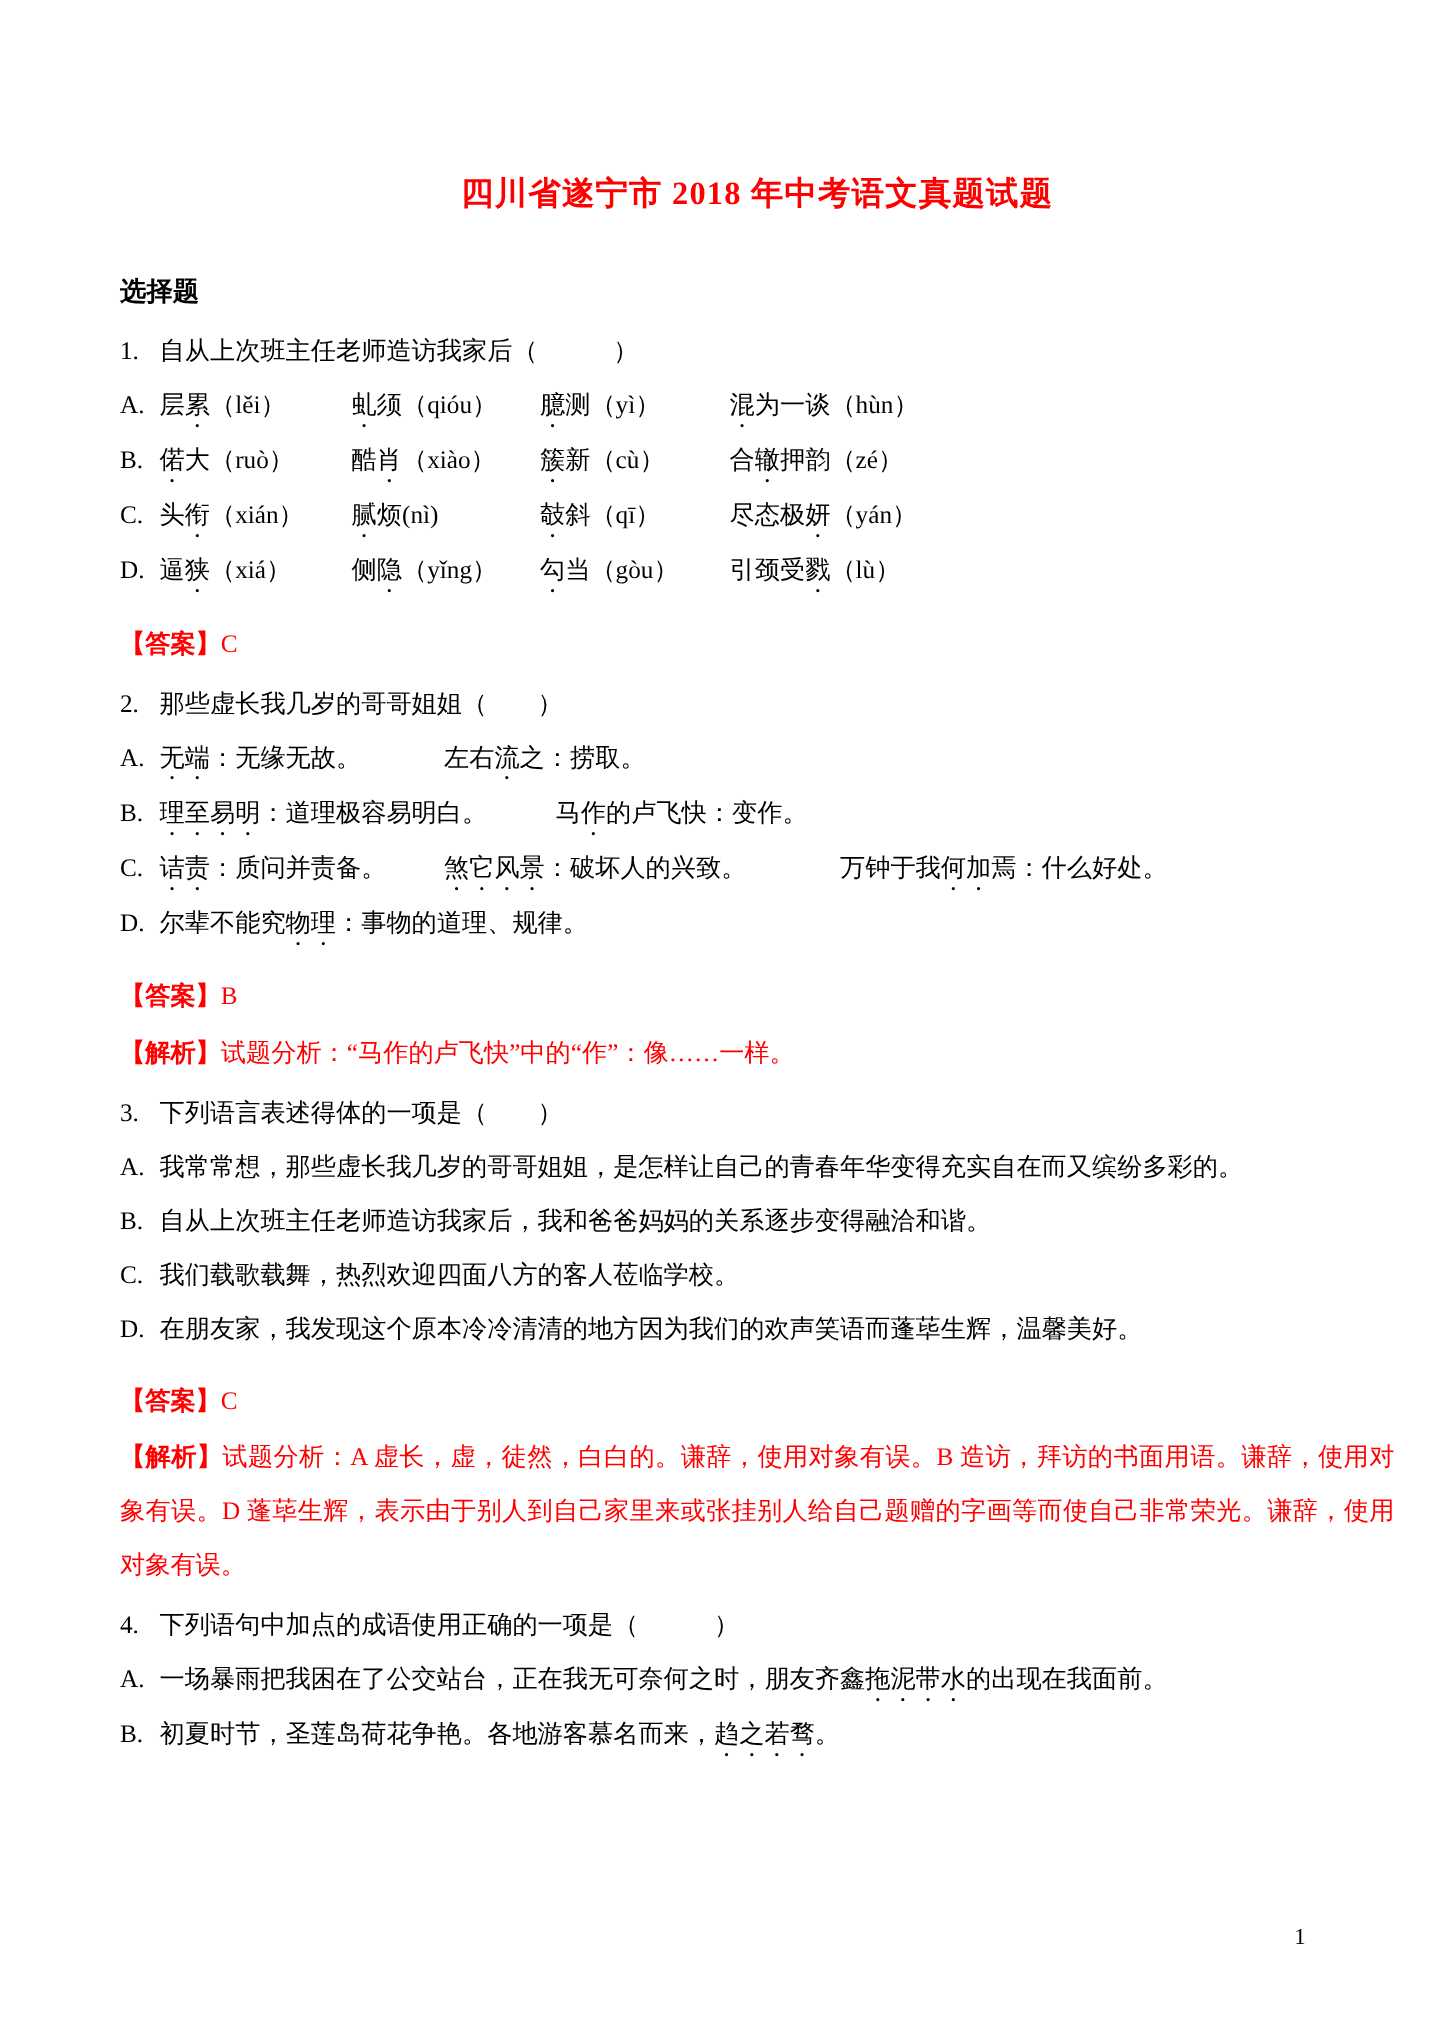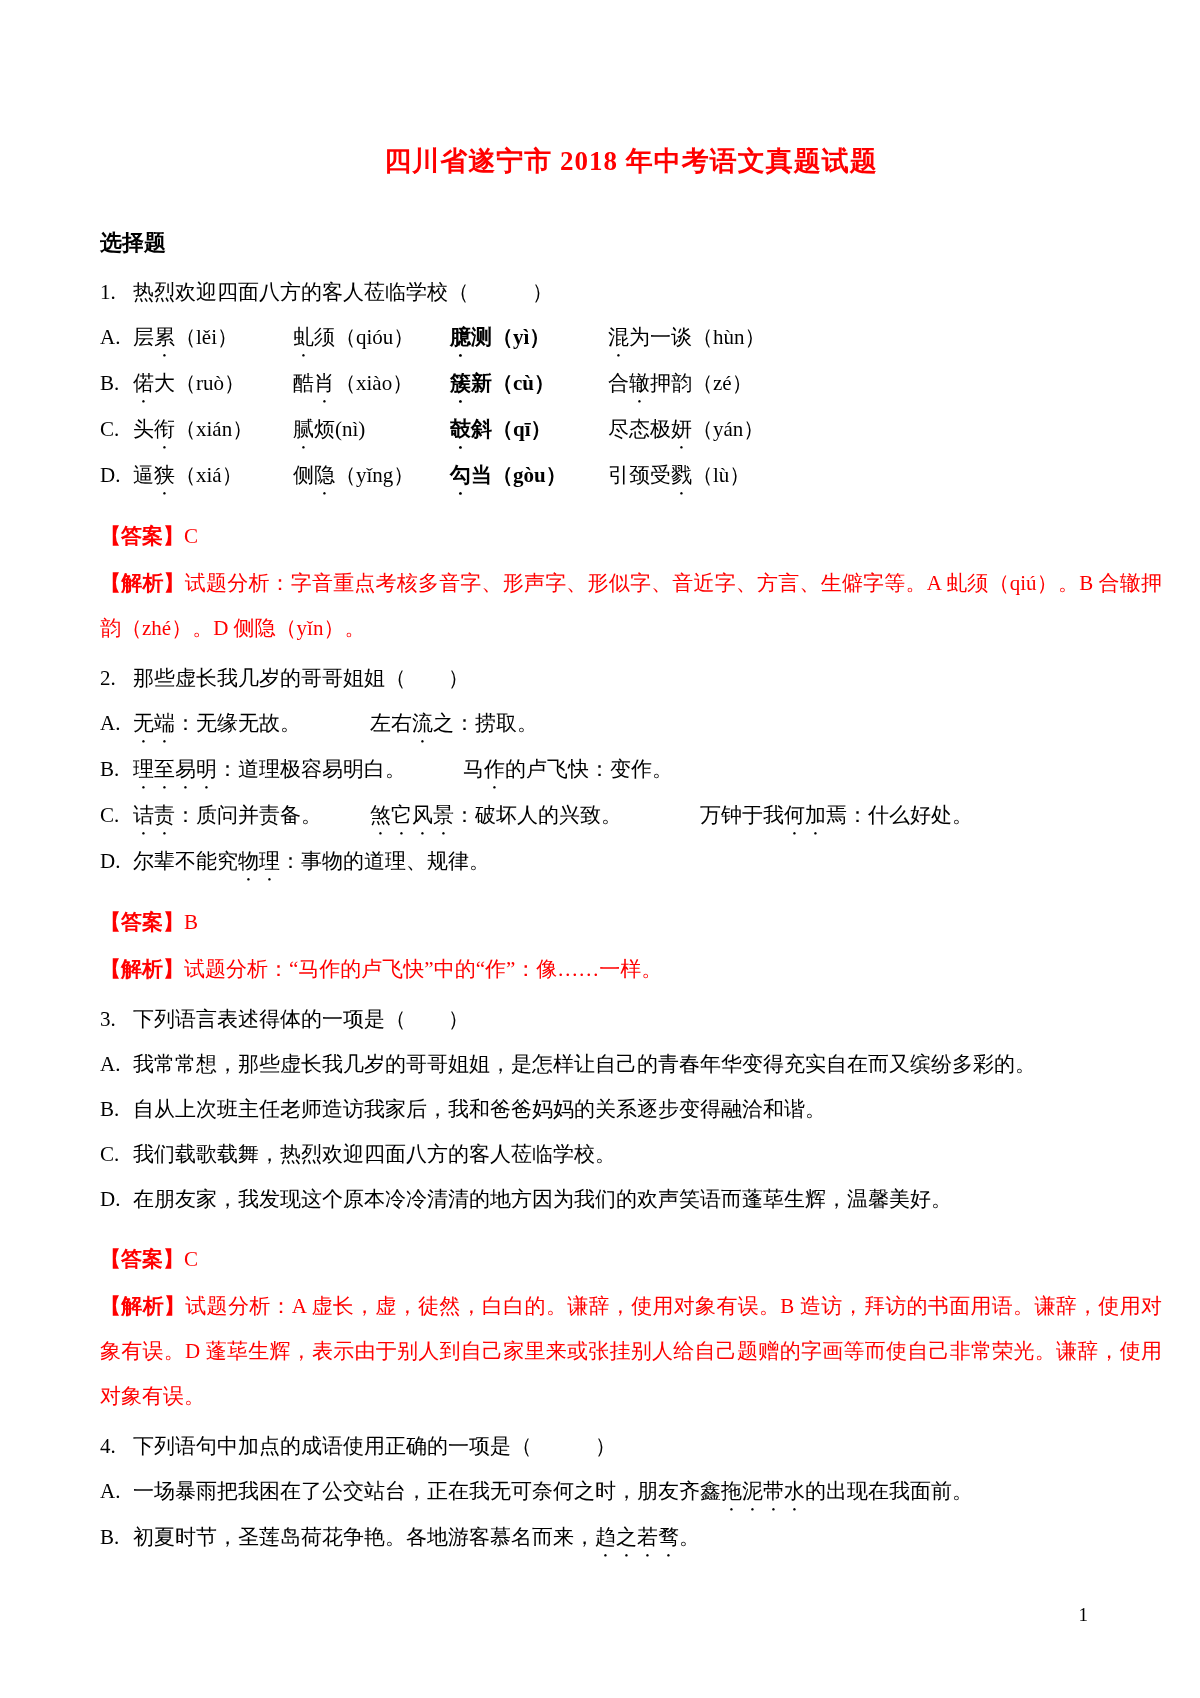--- a/index.html
+++ b/index.html
@@ -15,21 +15,21 @@
     padding-top:142px; line-height:38px; text-align:center;
     color:var(--red); font-weight:700; font-size:27px; letter-spacing:1px;
   }
   .heading { margin-top:40px; line-height:45px; font-weight:700; font-size:22px; }
   .line { line-height:45px; min-height:45px; display:flex; align-items:baseline; }
   .para { line-height:45px; text-align:justify; }
   .question { margin-top:5px; }
   .lbl { flex:0 0 33px; width:33px; display:inline-block; }
   .stemtext { flex:1; }
   
-  .q1c1 { flex:0 0 160px; } .q1c2 { flex:0 0 157px; } .q1c3 { flex:0 0 158px;font-weight:bold; } .q1c4 { flex:1; }
+  .q1c1 { flex:0 0 160px; } .q1c2 { flex:0 0 157px; } .q1c3 { flex:0 0 158px; } .q1c4 { flex:1; }
   
   .q2c1 { flex:0 0 237px; } .q2c2 { flex:0 0 330px; } .q2c3 { flex:1; }
   .opt-text { flex:1; }
   .answer-line { margin-top:15px; }
   .analysis { margin-top:2px; }
   .red { color:var(--red); }
   .tag { color:var(--red); font-weight:700;text-align:right; }
   
   .dot {
     -webkit-text-emphasis:filled dot; -webkit-text-emphasis-position:under right;
@@ -43,21 +43,21 @@
 <div class="page">
   <div class="doc">
 
     <div class="title">四川省遂宁市 2018 年中考语文真题试题</div>
 
     <div class="heading">选择题</div>
 
     <section class="question">
       <div class="line">
         <span class="lbl">1.</span>
-        <span class="stemtext">热烈欢迎四面八方的客人莅临学校（　　　）</span>
+        <span class="stemtext">自从上次班主任老师造访我家后（　　　）</span>
       </div>
       <div class="line">
         <span class="lbl">A.</span>
         <span class="q1c1">层<span class="dot">累</span>（lěi）</span>
         <span class="q1c2"><span class="dot">虬</span>须（qióu）</span>
         <span class="q1c3"><span class="dot">臆</span>测（yì）</span>
         <span class="q1c4"><span class="dot">混</span>为一谈（hùn）</span>
       </div>
       <div class="line">
         <span class="lbl">B.</span>
@@ -76,23 +76,20 @@
       <div class="line">
         <span class="lbl">D.</span>
         <span class="q1c1">逼<span class="dot">狭</span>（xiá）</span>
         <span class="q1c2">侧<span class="dot">隐</span>（yǐng）</span>
         <span class="q1c3"><span class="dot">勾</span>当（gòu）</span>
         <span class="q1c4">引颈受<span class="dot">戮</span>（lù）</span>
       </div>
       <div class="line answer-line">
         <span class="tag">【答案】</span>
           <span class="red">C</span>
-      </div>
-      <div class="para analysis red">
-        <span class="tag">【解析】</span><span>试题分析：字音重点考核多音字、形声字、形似字、音近字、方言、生僻字等。A 虬须（qiú）。B 合辙押韵（zhé）。D 侧隐（yǐn）。</span>
       </div>
     </section>
 
     <section class="question">
       <div class="line">
         <span class="lbl">2.</span>
         <span class="stemtext">那些虚长我几岁的哥哥姐姐（　　）</span>
       </div>
       <div class="line">
         <span class="lbl">A.</span>

